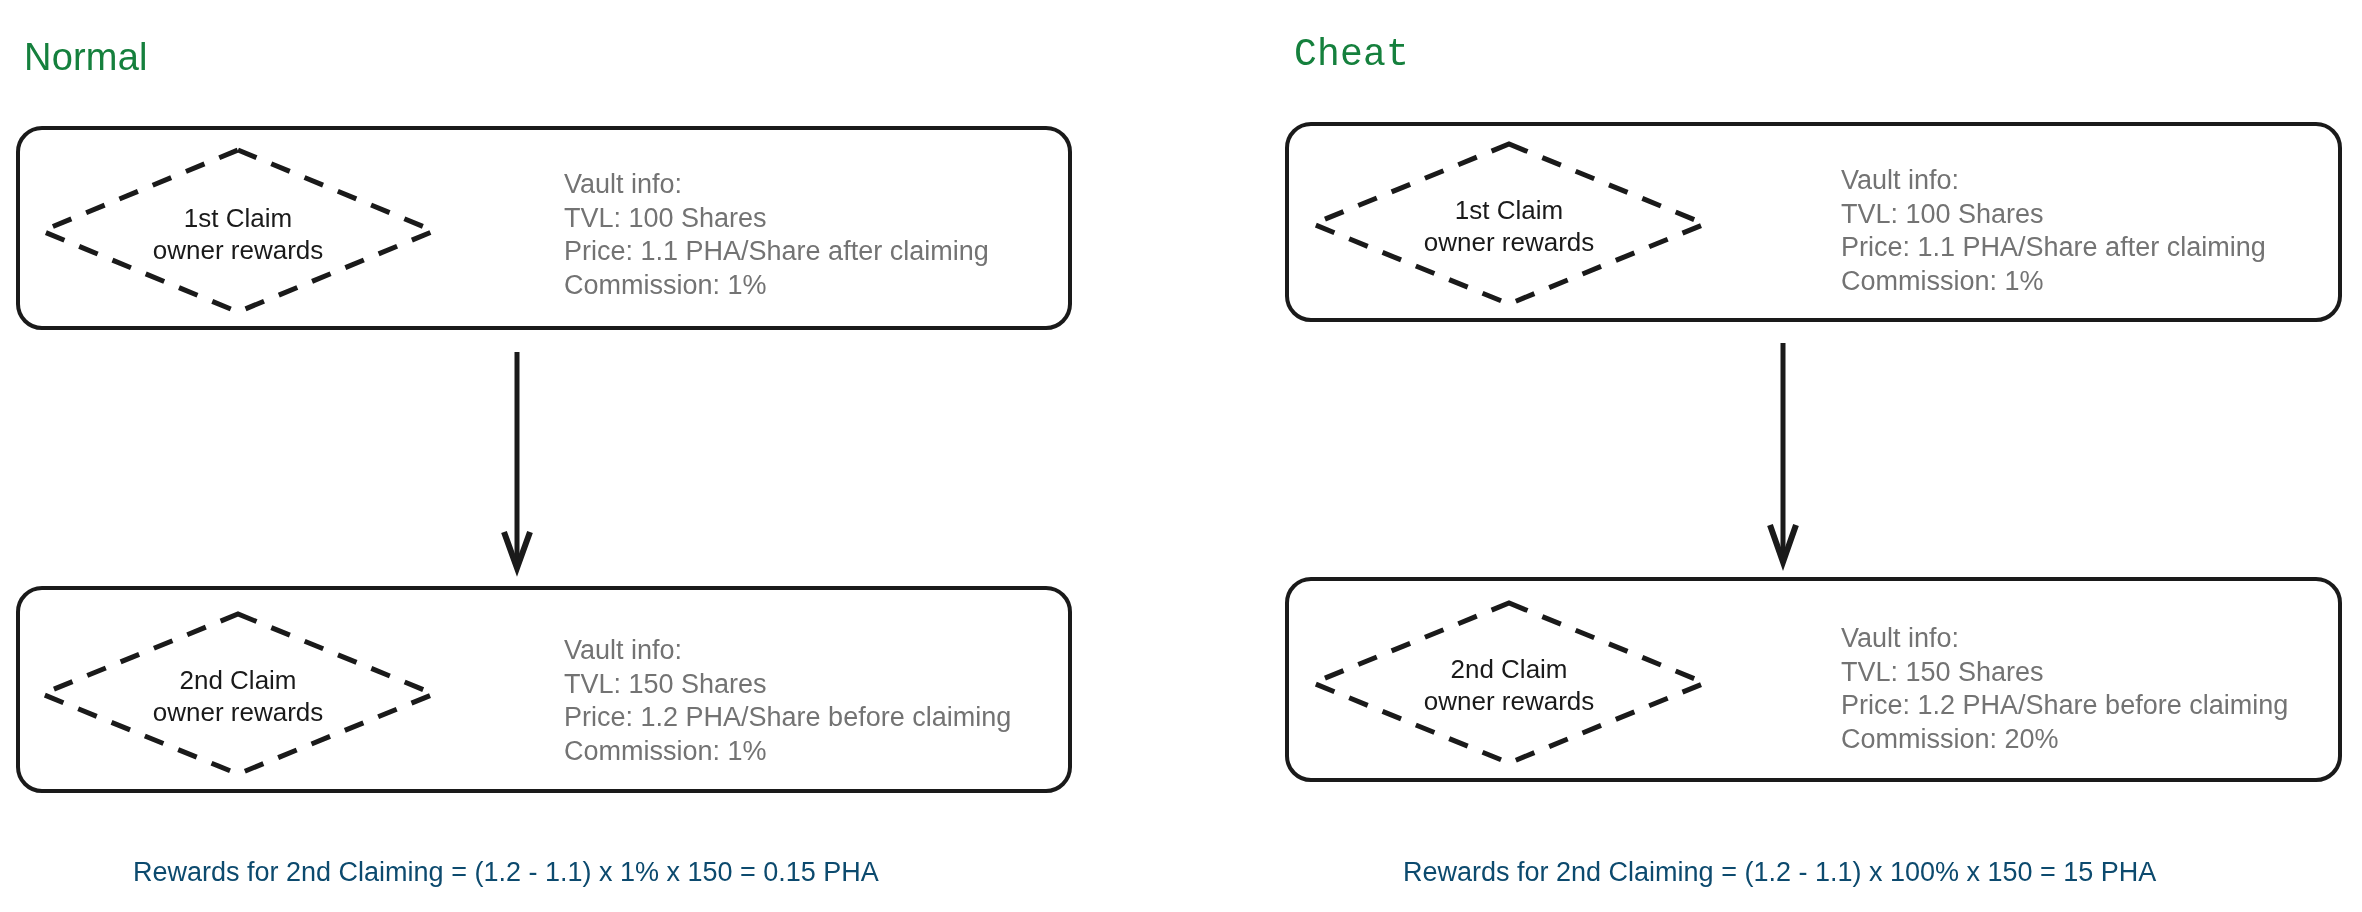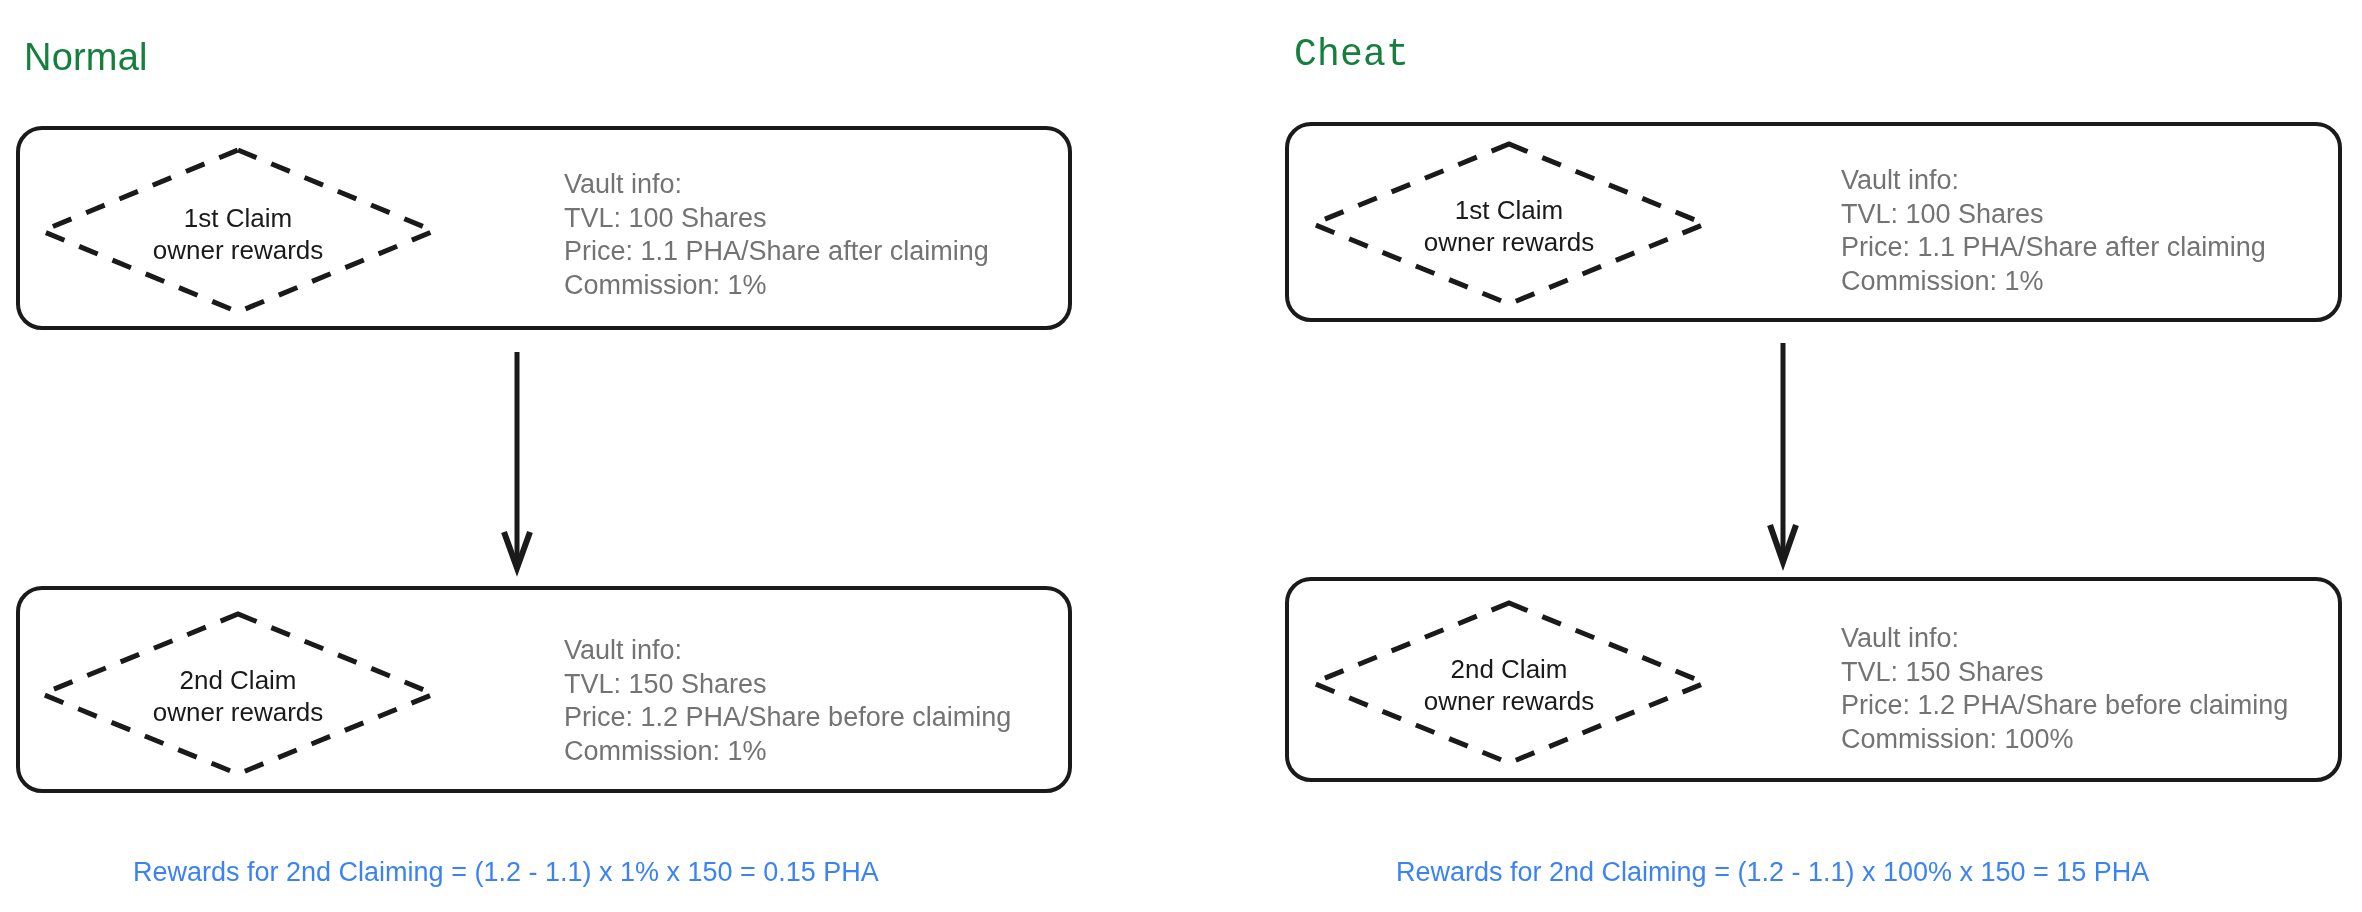--- a/index.html
+++ b/index.html
@@ -92,25 +92,25 @@
   }
   .connector svg { display: block; overflow: visible; }
   .panel.normal .connector { left: 500px; top: 330px; width: 34px; height: 256px; }
   .panel.cheat  .connector { left: 497px; top: 322px; width: 34px; height: 255px; }
 
   
   .formula {
     position: absolute;
     font-size: 27px;
     line-height: 33px;
-    color: #3b82f6;
+    color: #0c4a6e;
     white-space: nowrap;
   }
   .panel.normal .formula { left: 133px; top: 856px; }
-  .panel.cheat  .formula { left: 127px; top: 856px; }
+  .panel.cheat  .formula { left: 134px; top: 856px; }
 </style>
 </head>
 <body>
 
 <div class="panel normal">
 
   <div class="panel-title">Normal</div>
 
   <div class="stage-box first">
 
@@ -194,18 +194,18 @@
         <polygon points="200,4 396,84 200,164 4,84" fill="none" stroke="#1a1a1a" stroke-width="5" stroke-dasharray="20 16" stroke-linecap="butt"></polygon>
       </svg>
       <div class="diamond-label" style="top:54px;">2nd Claim</div>
       <div class="diamond-label" style="top:86px;">owner rewards</div>
     </div>
 
     <div class="vault-info">
       <div>Vault info:</div>
       <div>TVL: 150 Shares</div>
       <div>Price: 1.2 PHA/Share before claiming</div>
-      <div>Commission: 100%</div>
+      <div>Commission: 20%</div>
     </div>
   </div>
 
   <div class="formula">Rewards for 2nd Claiming = (1.2 - 1.1) x 100% x 150 = 15 PHA</div>
 </div>
 
 </body></html>

